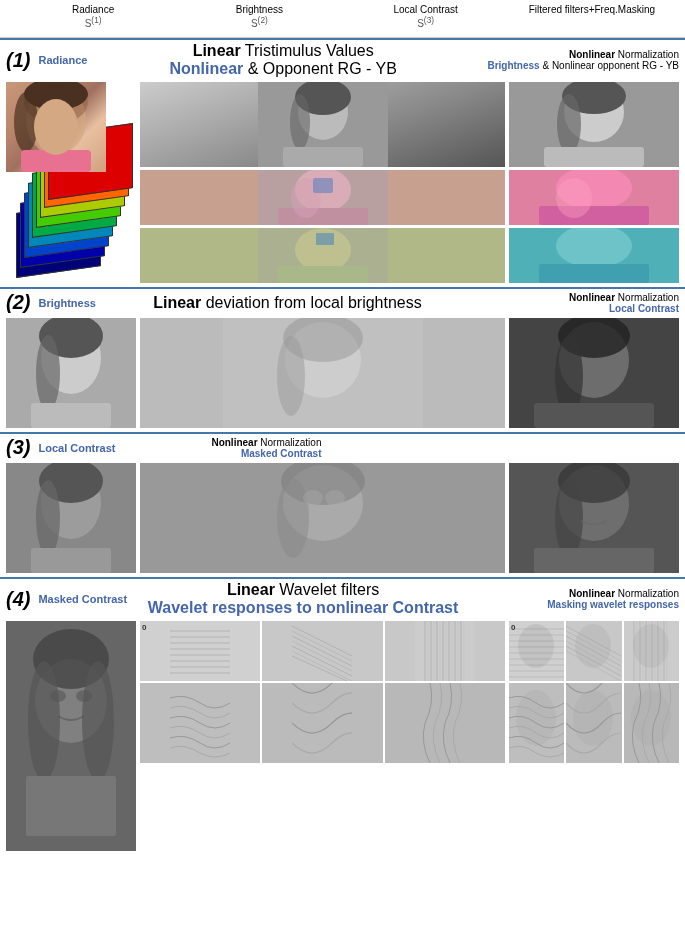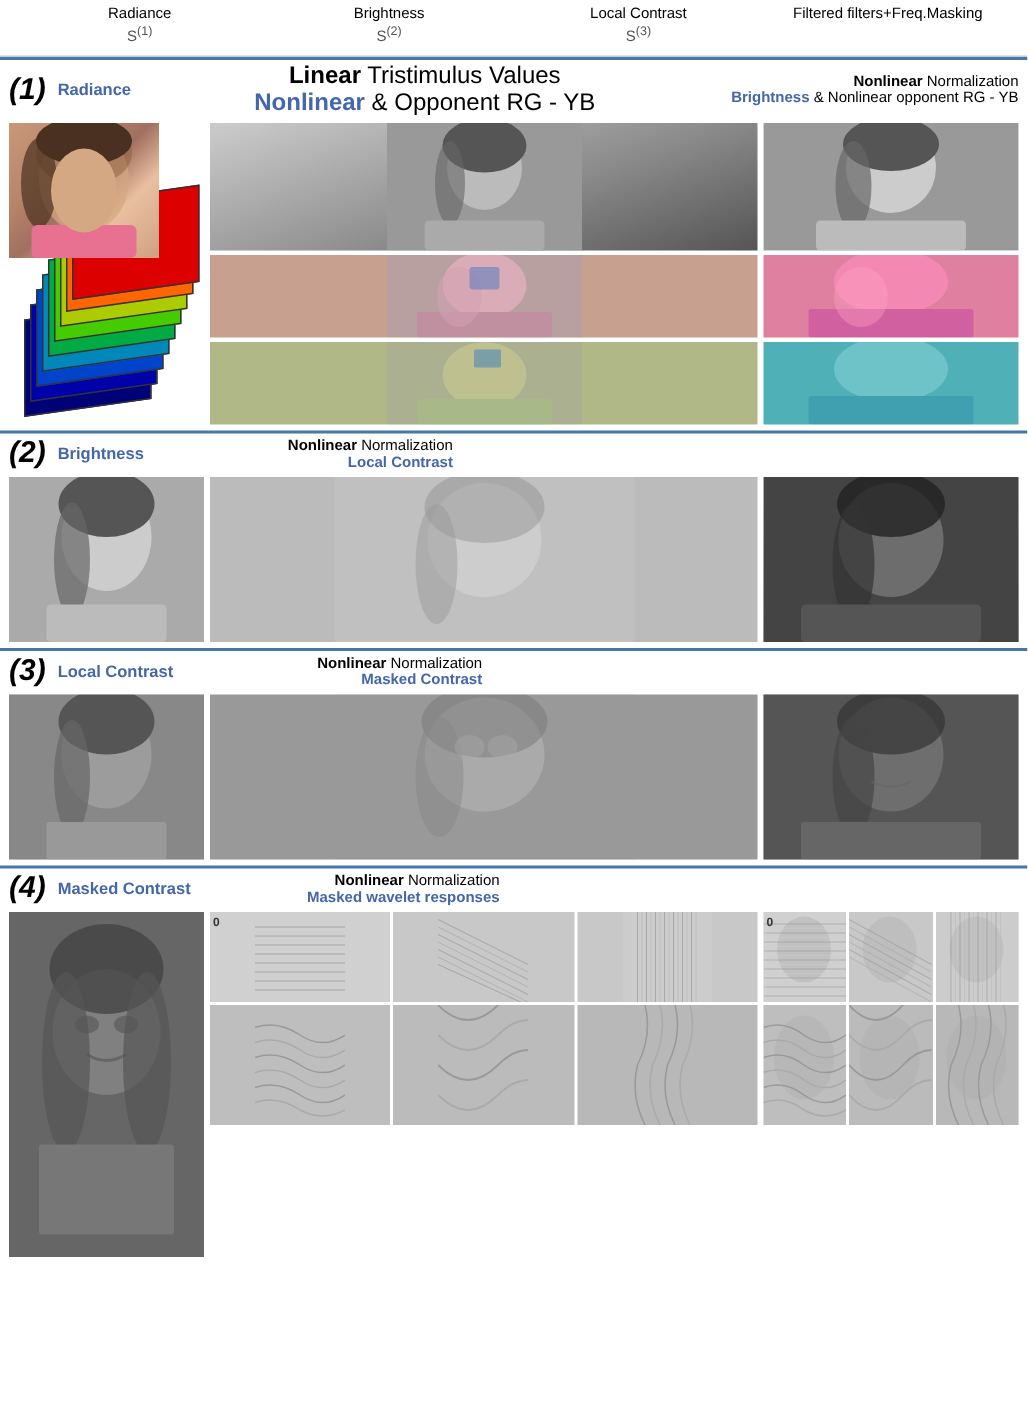--- a/index.html
+++ b/index.html
@@ -226,20 +226,23 @@
         </svg>
       </div>
     </div>
   </div>
 </div>
 
 <div class="section">
   <div class="section-header">
     <span class="section-number">(2)</span>
     <span class="section-title">Brightness</span>
+    <div class="section-center">
+      <span class="bold-black">Linear</span> deviation from local brightness
+    </div>
     <div class="section-right">
       <span class="bold-black">Nonlinear</span> Normalization<br>
       <span class="bold-blue">Local Contrast</span>
     </div>
   </div>
   <div class="section-content">
 
     <div class="img-box grayscale-portrait" style="width:130px; height:110px;">
       <svg width="130" height="110">
         <rect width="130" height="110" fill="#aaa"></rect>
@@ -315,23 +318,27 @@
         <path d="M72 58 Q85 65 98 58" stroke="#666" stroke-width="1.5" fill="none" opacity="0.7"></path>
       </svg>
     </div>
   </div>
 </div>
 
 <div class="section" style="border-bottom: none;">
   <div class="section-header">
     <span class="section-number">(4)</span>
     <span class="section-title">Masked Contrast</span>
+    <div class="section-center">
+      <span class="bold-black">Linear</span> Wavelet filters<br>
+      <span class="bold-blue">Wavelet responses to nonlinear Contrast</span>
+    </div>
     <div class="section-right">
       <span class="bold-black">Nonlinear</span> Normalization<br>
-      <span class="bold-blue">Masked wavelet responses</span>
+      <span class="bold-blue">Masking wavelet responses</span>
     </div>
   </div>
   <div class="section-content" style="height:240px;">
 
     <div class="img-box" style="width:130px; height:230px; background:#666;">
       <svg width="130" height="230">
         <rect width="130" height="230" fill="#666"></rect>
         <ellipse cx="65" cy="80" rx="36" ry="42" fill="#999" opacity="0.5"></ellipse>
         <ellipse cx="65" cy="38" rx="38" ry="30" fill="#444" opacity="0.8"></ellipse>
         <ellipse cx="38" cy="100" rx="16" ry="60" fill="#555" opacity="0.7"></ellipse>

